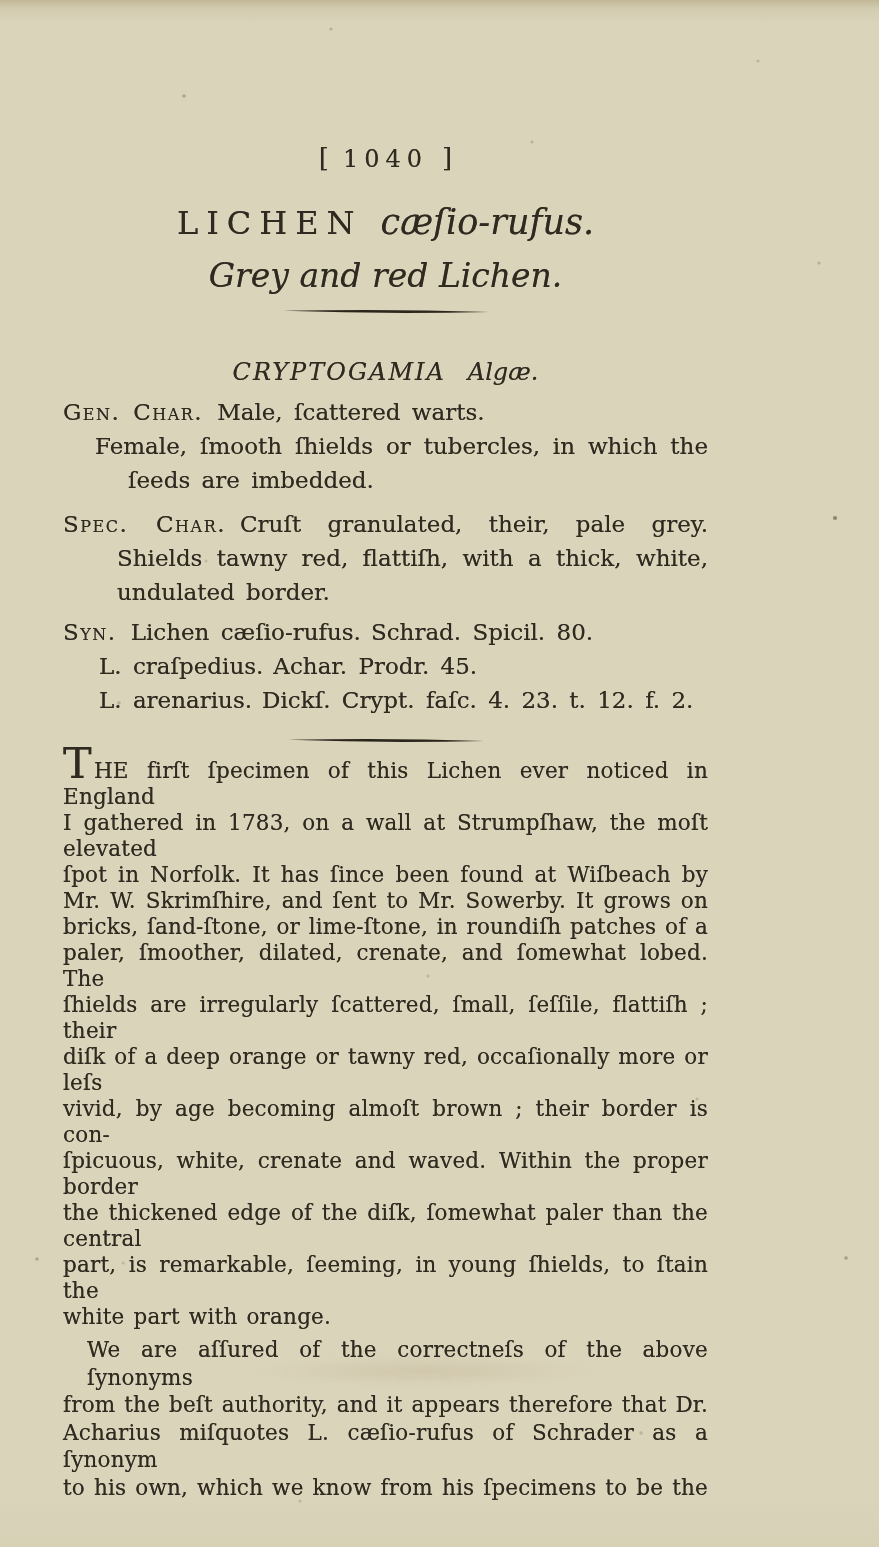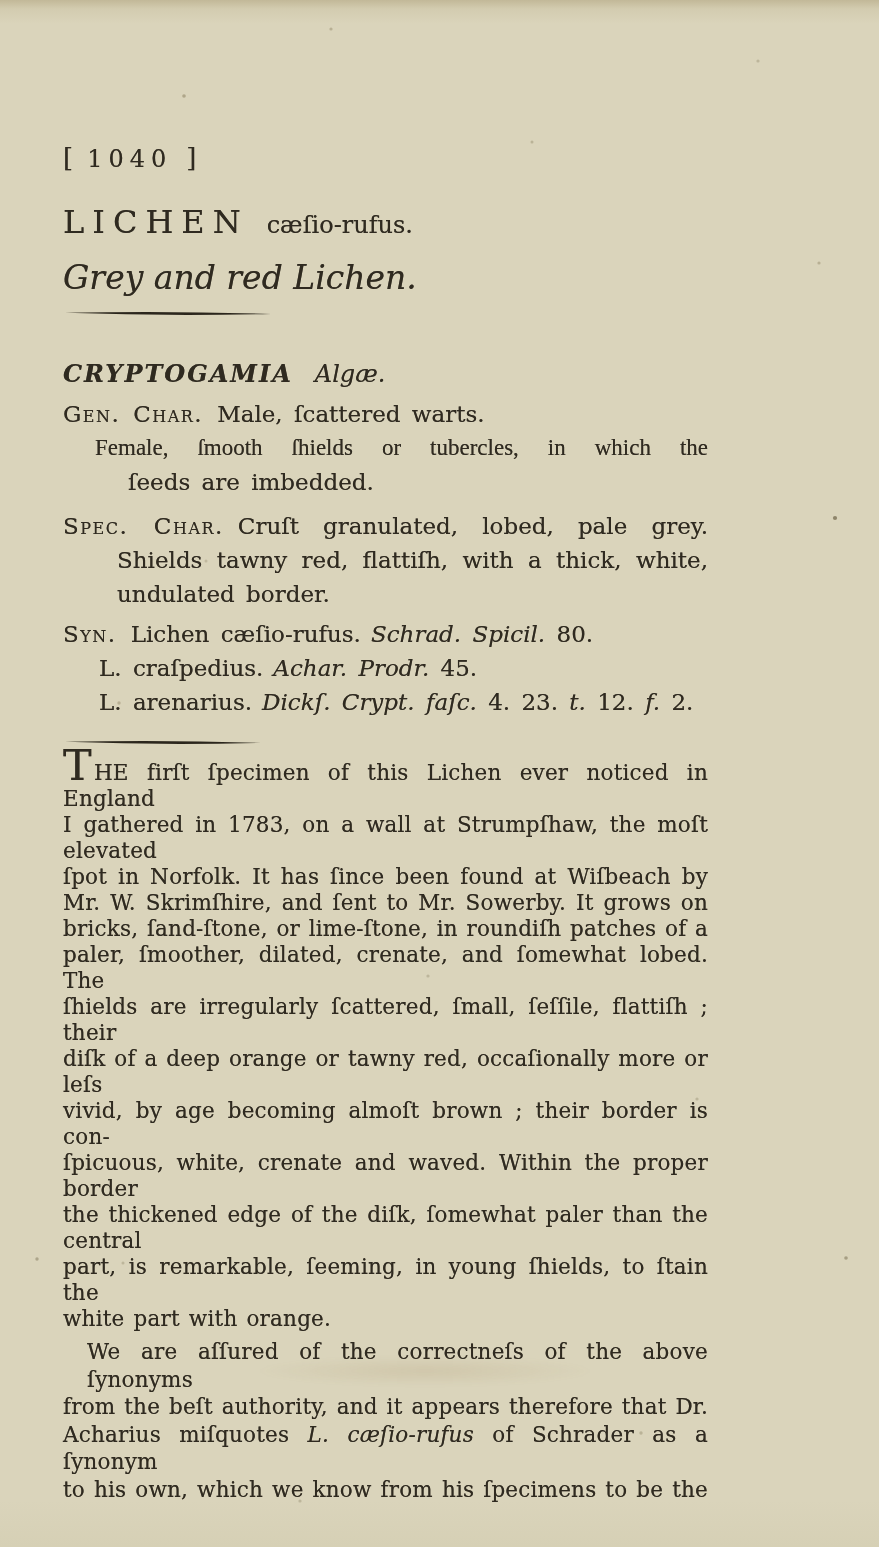--- a/index.html
+++ b/index.html
@@ -8,51 +8,51 @@
     width:879px; height:1547px;
     margin:0 auto;
     background:
       linear-gradient(180deg, #c2b898 0px, #d3ccb0 9px, #dad4bb 24px, #dad4bb 1500px, #d6d0b5 1547px);
     overflow:hidden;
     font-family:"DejaVu Serif","Liberation Serif",serif;
     color:#2f2a20;
     text-shadow:0 0 0.6px rgba(47,42,32,0.65);
   }
   .col { padding:0 171px 0 63px; } 
-  .center { text-align:left; }
+  .center { text-align:center; }
 
   .pagenum { margin-top:143px; font-size:24px; line-height:30px; }
   .pagenum .bracket { font-size:26px; }
   .pagenum .num { letter-spacing:6px; margin:0 14px; }
 
   .titleline { margin-top:30px; font-size:32px; line-height:37px; white-space:nowrap; }
   .genus { letter-spacing:8px; }
-  .epithet { font-size:24px; margin-left:18px; }
+  .epithet { font-size:35px; margin-left:18px;font-style:italic; }
 
   .subtitle { margin-top:16px; font-style:italic; font-size:33px; line-height:36px; }
 
   .rule-wrap { margin-top:14px; line-height:0; }
   .rule-wrap.second { margin-top:20px; }
   .rule-svg { display:inline-block; transform:rotate(0.4deg); }
 
   .classification { margin-top:42px; font-style:italic; font-size:24px; line-height:30px; white-space:nowrap; }
-  .class-name { letter-spacing:2px;font-weight:bold; }
+  .class-name { letter-spacing:2px; }
   .order-name { margin-left:22px; }
 
   .section { font-size:23px; line-height:34px; word-spacing:4px; }
   .gen  { margin-top:8px; }
   .spec { margin-top:10px; }
   .syn  { margin-top:6px; }
   .label { font-variant:small-caps; letter-spacing:1.5px; margin-right:14px;text-align:right; }
-  .ind1 { padding-left:32px;font-family:Liberation Serif, serif; }
+  .ind1 { padding-left:32px; }
   .ind2 { padding-left:65px; }
   .ind3 { padding-left:54px; }
   .ind4 { padding-left:36px; }
   .jus { text-align:justify; text-align-last:justify; }
-  .it { font-style:italic; }
+  .it { }
   .syn-name { margin-right:10px; }
 
   .body1 { margin-top:14px; font-size:21.5px; line-height:26px; letter-spacing:0.2px; }
   .body2 { margin-top:6px;  font-size:21.5px; line-height:27.5px; letter-spacing:0.2px; }
   .line { text-align:justify; text-align-last:justify; }
   .line.last { text-align-last:left; word-spacing:2px; }
   .initial { font-size:43px; line-height:0; margin-right:2px; }
   .p2-indent { padding-left:24px; }
 
   .specks {
@@ -110,21 +110,21 @@
     <div class="section gen">
       <div class="line-a">
         <span class="label">Gen. Char.</span><span>Male, ſcattered warts.</span>
       </div>
       <div class="ind1 jus">Female, ſmooth ſhields or tubercles, in which the</div>
       <div class="ind2">ſeeds are imbedded.</div>
     </div>
 
     <div class="section spec">
       <div class="jus">
-        <span class="label">Spec. Char.</span><span>Cruſt granulated, lobed, pale grey.</span>
+        <span class="label">Spec. Char.</span><span>Cruſt granulated, their, pale grey.</span>
       </div>
       <div class="ind3 jus">Shields tawny red, flattiſh, with a thick, white,</div>
       <div class="ind3">undulated border.</div>
     </div>
 
     <div class="section syn">
       <div>
         <span class="label">Syn.</span><span class="syn-name">Lichen cæſio-rufus.</span><span class="it">Schrad. Spicil.</span><span> 80.</span>
       </div>
       <div class="ind4">

